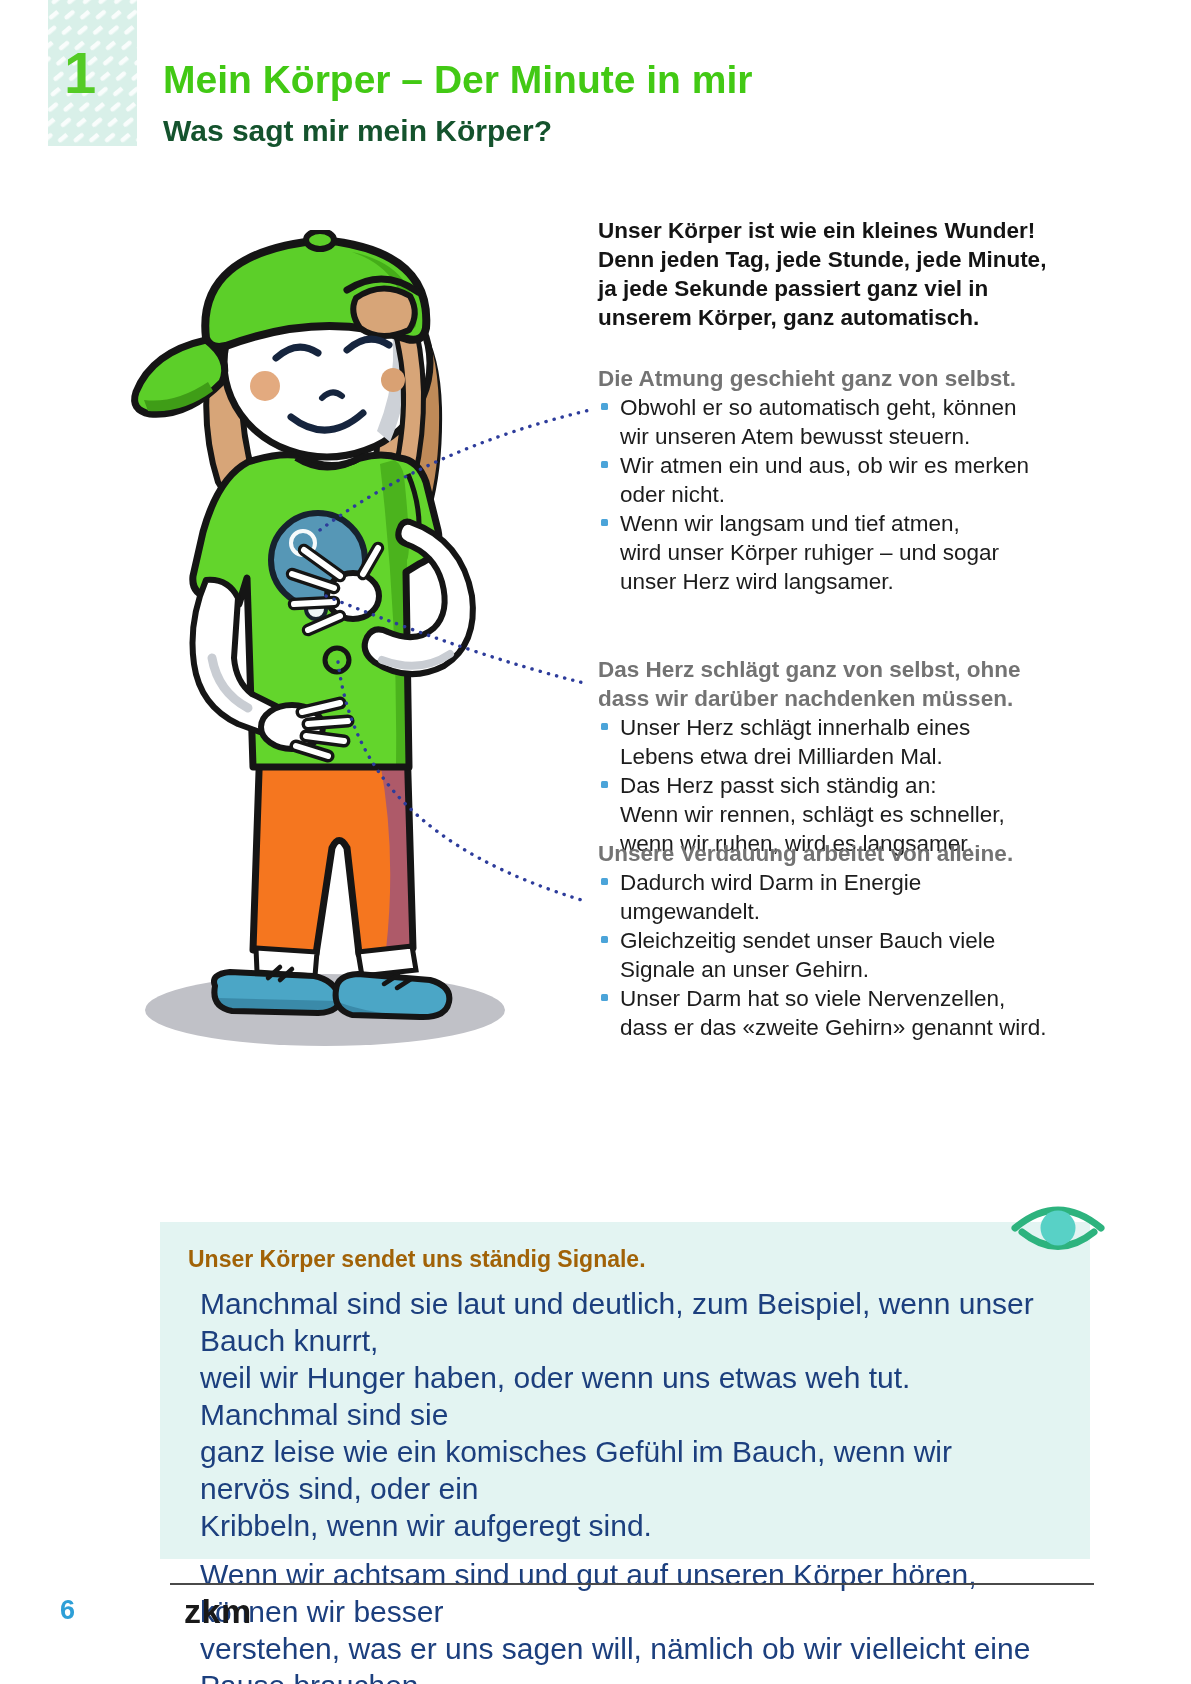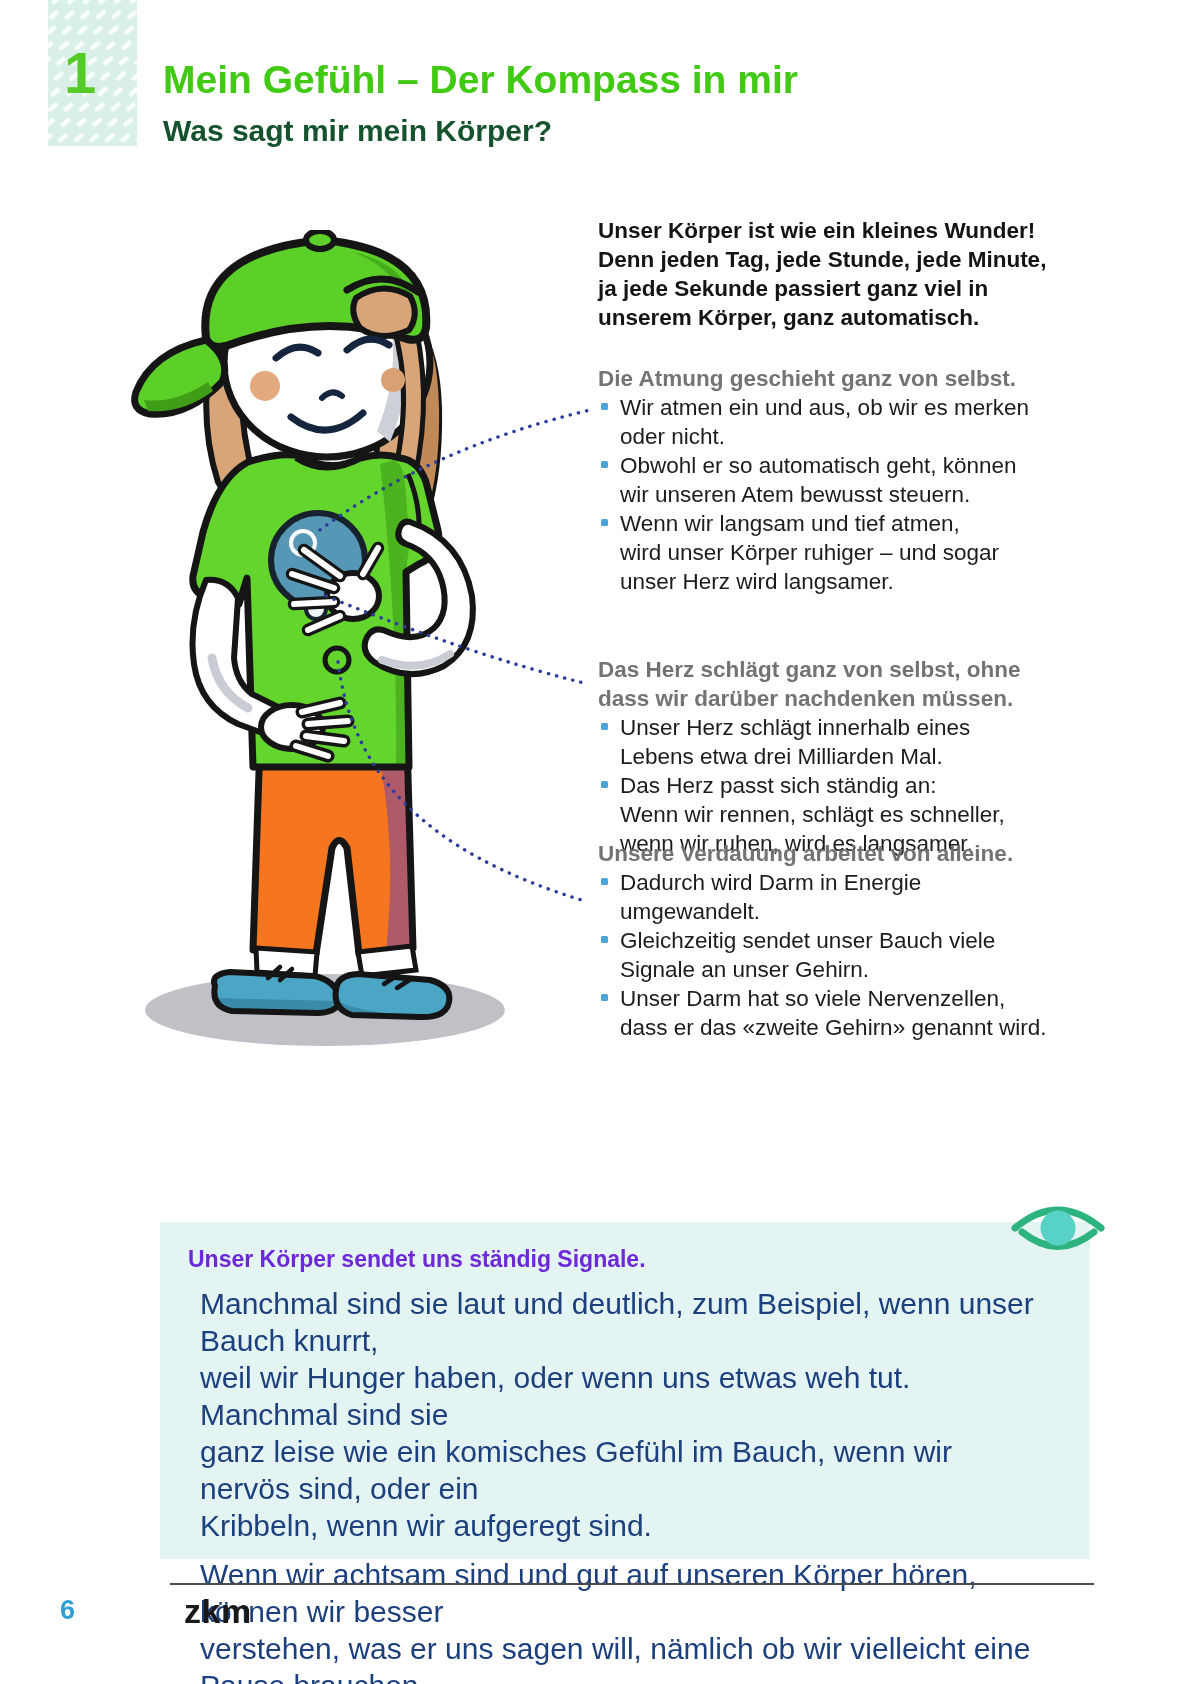--- a/index.html
+++ b/index.html
@@ -18,21 +18,21 @@
   #intro{top:216px;font-weight:bold;color:#141414;}
   .section{left:598px;width:470px;}
   #section-atmung{top:364px;}
   #section-herz{top:655px;}
   #section-verdauung{top:839px;}
   .sec-heading{font-size:22.5px;line-height:29px;font-weight:bold;color:#737373;white-space:pre-line;margin:0;}
   .bullet{position:relative;padding-left:22px;font-size:22.5px;line-height:29px;color:#1c1c1c;white-space:pre-line;}
   .bullet-sq{position:absolute;left:3px;top:10px;width:7px;height:7px;background:#4ba4d9;border-radius:1.5px;}
   
   #info-box{left:160px;top:1222px;width:930px;height:337px;background:#e3f4f2;box-sizing:border-box;padding:24px 30px 0 28px;}
-  #info-heading{font-size:23px;font-weight:bold;color:#6d28d9;margin:0 0 6px 0;}
+  #info-heading{font-size:23px;font-weight:bold;color:#a16207;margin:0 0 6px 0;}
   .info-par{font-size:30px;line-height:37px;color:#1c3f7e;white-space:pre-line;margin:12px;}
   #info-accent{color:#3f80c1;}
   
   #eye-icon{left:1010px;top:1188px;}
   
   #footer-line{left:170px;top:1583px;width:924px;height:2px;background:#4a4a4a;}
   #page-number{left:60px;top:1595px;font-size:27px;font-weight:bold;color:#2e9fd7;}
   #logo{left:184px;top:1592px;font-size:34px;font-weight:bold;color:#191919;letter-spacing:.5px;}
   
   #figure-svg{left:120px;top:230px;}
@@ -50,21 +50,21 @@
           <rect x="1" y="3" width="12" height="4.5" rx="2.2" fill="#ffffff" opacity="0.85"></rect>
           <rect x="13" y="13" width="12" height="4.5" rx="2.2" fill="#ffffff" opacity="0.85"></rect>
         </pattern>
       </defs>
       <rect width="89" height="146" fill="#d9f0e9"></rect>
       <rect width="89" height="146" fill="url(#dashp)"></rect>
     </svg>
   </div>
   <div id="chapter-num" class="abs">1</div>
 
-  <div id="page-title" class="abs">Mein Gefühl – Der Kompass in mir</div>
+  <div id="page-title" class="abs">Mein Körper – Der Minute in mir</div>
   <div id="page-subtitle" class="abs">Was sagt mir mein Körper?</div>
 
   <svg id="figure-svg" class="abs" width="440" height="830" viewBox="0 0 440 830">
 
     <ellipse cx="205" cy="780" rx="180" ry="36" fill="#c0c1c7"></ellipse>
 
     <g>
       <path d="M140,512 L133,720 L196,724 L212,618 Q219,603 227,618 L239,724 L293,718 L287,512 Z" fill="#f5761f"></path>
       <path d="M256,512 L287,512 L293,718 L266,720 Q278,612 256,512 Z" fill="#ae5a69"></path>
       <path d="M140,512 L133,720 L196,724 L212,618 Q219,603 227,618 L239,724 L293,718 L287,512 Z" fill="none" stroke="#151515" stroke-width="7" stroke-linejoin="round"></path>
@@ -184,24 +184,24 @@
     </g>
   </svg>
 
   <div id="intro" class="abs col-text">Unser Körper ist wie ein kleines Wunder!
 Denn jeden Tag, jede Stunde, jede Minute,
 ja jede Sekunde passiert ganz viel in
 unserem Körper, ganz automatisch.</div>
 
   <div id="section-atmung" class="abs section">
     <p class="sec-heading">Die Atmung geschieht ganz von selbst.</p>
+    <div class="bullet"><span class="bullet-sq"></span><span>Obwohl er so automatisch geht, können
+wir unseren Atem bewusst steuern.</span></div>
     <div class="bullet"><span class="bullet-sq"></span><span>Wir atmen ein und aus, ob wir es merken
 oder nicht.</span></div>
-    <div class="bullet"><span class="bullet-sq"></span><span>Obwohl er so automatisch geht, können
-wir unseren Atem bewusst steuern.</span></div>
     <div class="bullet"><span class="bullet-sq"></span><span>Wenn wir langsam und tief atmen,
 wird unser Körper ruhiger – und sogar
 unser Herz wird langsamer.</span></div>
   </div>
 
   <div id="section-herz" class="abs section">
     <p class="sec-heading">Das Herz schlägt ganz von selbst, ohne
 dass wir darüber nachdenken müssen.</p>
     <div class="bullet"><span class="bullet-sq"></span><span>Unser Herz schlägt innerhalb eines
 Lebens etwa drei Milliarden Mal.</span></div>

